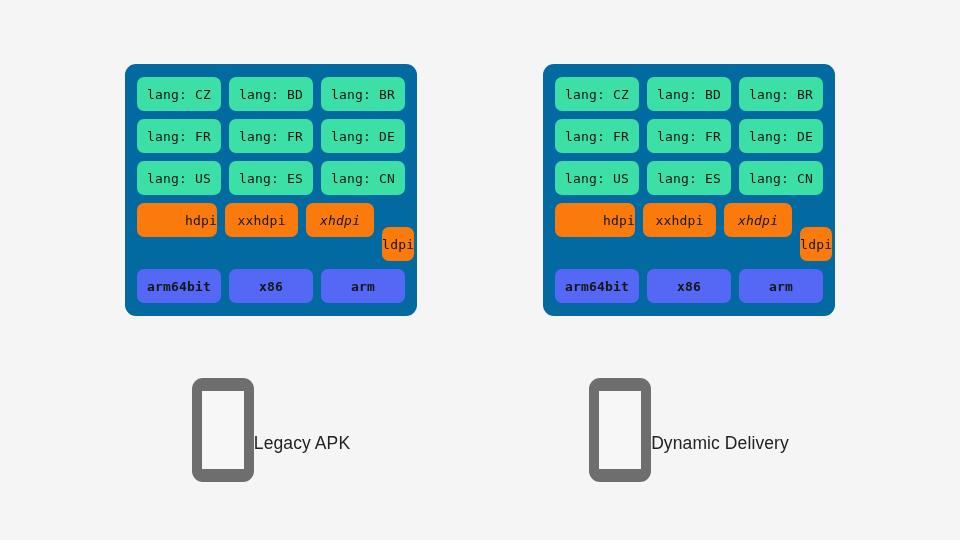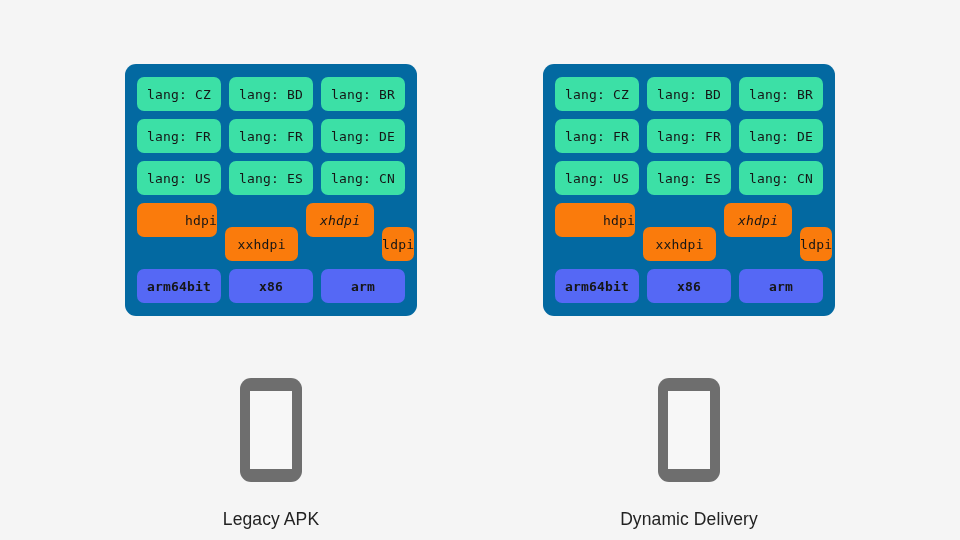--- a/index.html
+++ b/index.html
@@ -71,29 +71,29 @@
     background: #fa7b0c;
   }
   .chip.arch {
     background: #5568f5;
     flex: 1 1 0;
     font-weight: bold;
   }
 
   
   .chip.dpi.w-hdpi   { flex: 0 0 63px; padding-left: 48px; }
-  .chip.dpi.w-xxhdpi { flex: 0 0 73px; margin-top: 24px; }
+  .chip.dpi.w-xxhdpi { flex: 0 0 73px; }
   .chip.dpi.w-xhdpi  { flex: 0 0 68px; font-style: italic; }
   .chip.dpi.w-ldpi   { flex: 1 1 0; margin-top: 24px; }
 
   
   .phone-wrap {
     margin-top: 62px;
     display: flex;
-    flex-direction: column;
+    flex-direction: row;
     align-items: center;
   }
 
   .phone {
     width: 62px;
     height: 104px;
     background: #6e6e6e;
     border-radius: 11px;
     display: flex;
     align-items: center;

